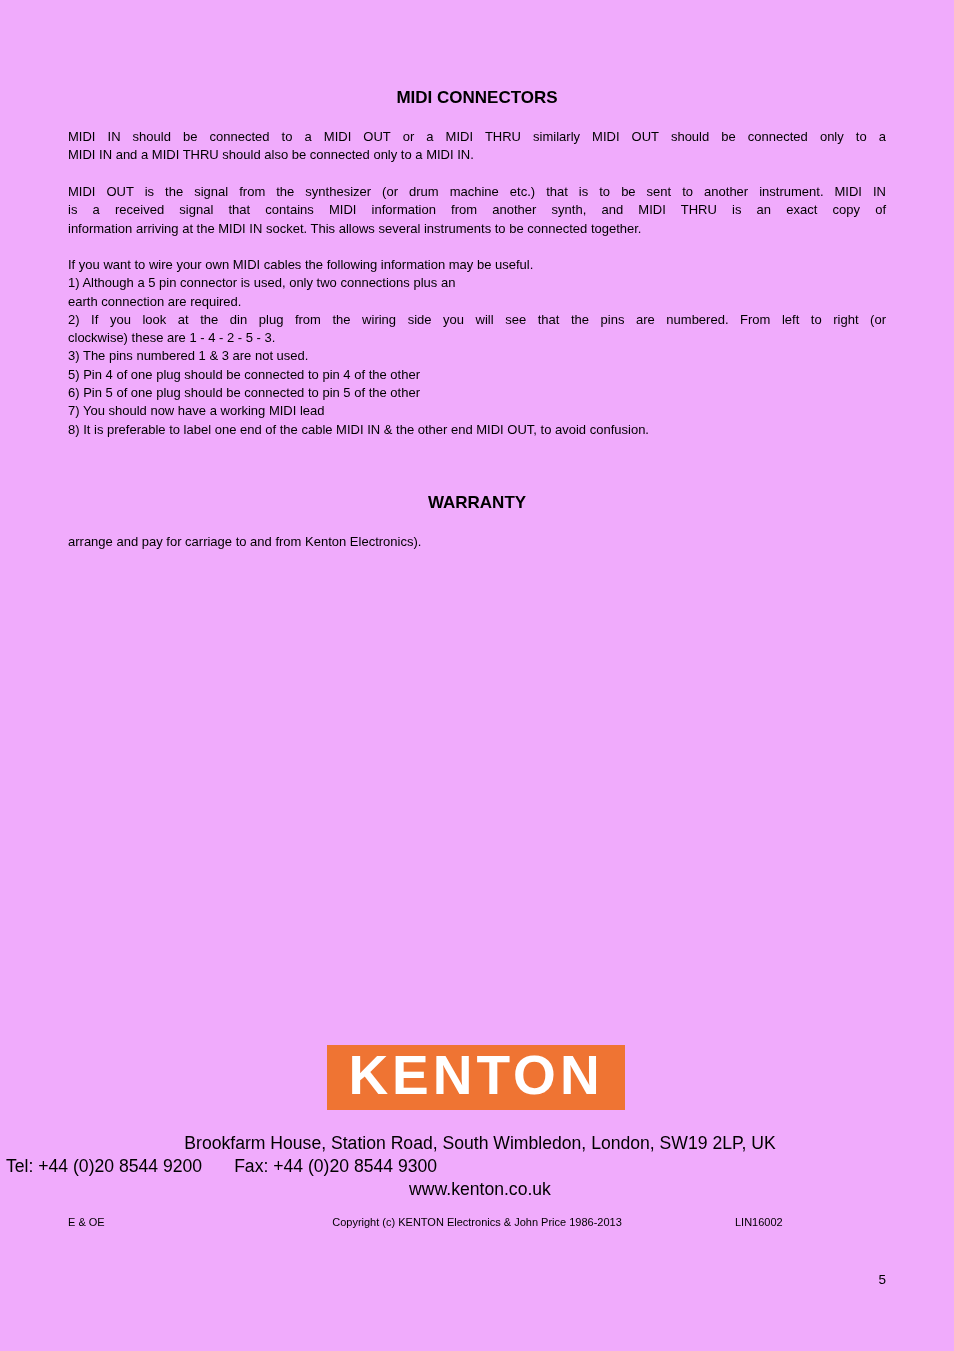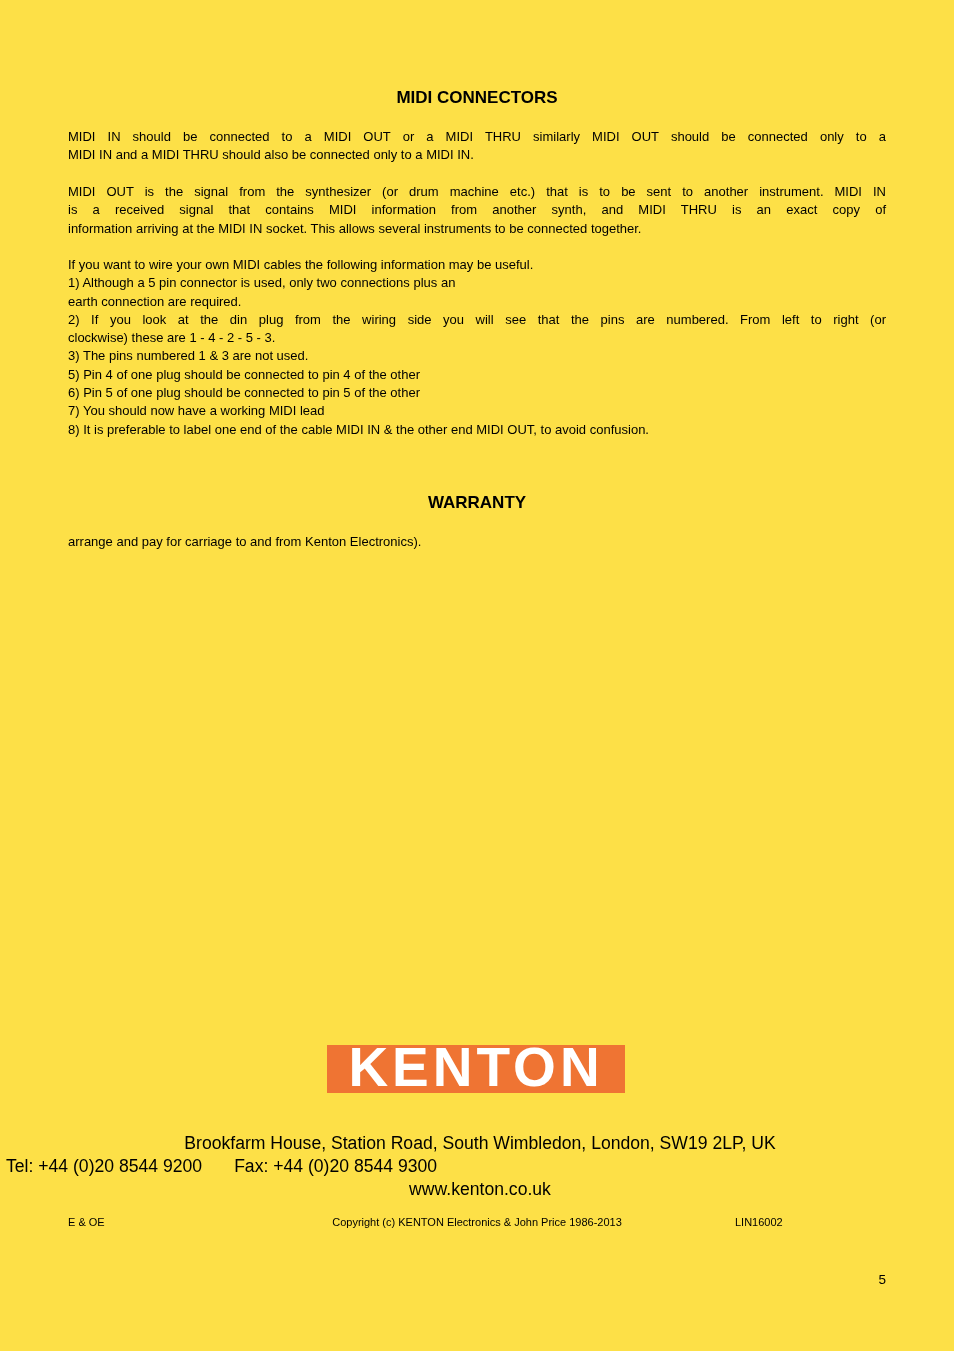--- a/index.html
+++ b/index.html
@@ -1,21 +1,21 @@
 <!DOCTYPE html>
 <html><head>
 <meta charset="utf-8">
 <style>
   html, body { margin: 0; padding: 0; background: #e8e8e8; }
   .page {
     position: relative;
     width: 954px;
     height: 1351px;
     margin: 0 auto;
-    background: #fde047;
+    background: #f0abfc;
     font-family: "Liberation Sans", sans-serif;
     color: #000000;
     overflow: hidden;
   }
   .abs { position: absolute; }
   .heading {
     left: 0; right: 0;
     text-align: center;
     font-size: 17px;
     font-weight: bold;
@@ -24,21 +24,21 @@
   .body-block {
     left: 68px;
     width: 818px;
     font-size: 13px;
     line-height: 18.3px;
   }
   .line { min-height: 18.3px; }
   .jlast { text-align: justify; text-align-last: justify; }
   .logo-box {
     left: 327px; top: 1045px;
-    width: 298px; height: 48px;
+    width: 298px; height: 65px;
     display: flex; align-items: center; justify-content: center;
   }
   .logo-text {
     color: #ffffff;
     font-size: 55px;
     font-weight: bold;
     letter-spacing: 4px;
     line-height: 1;
     transform: translateY(-2px);
   }

